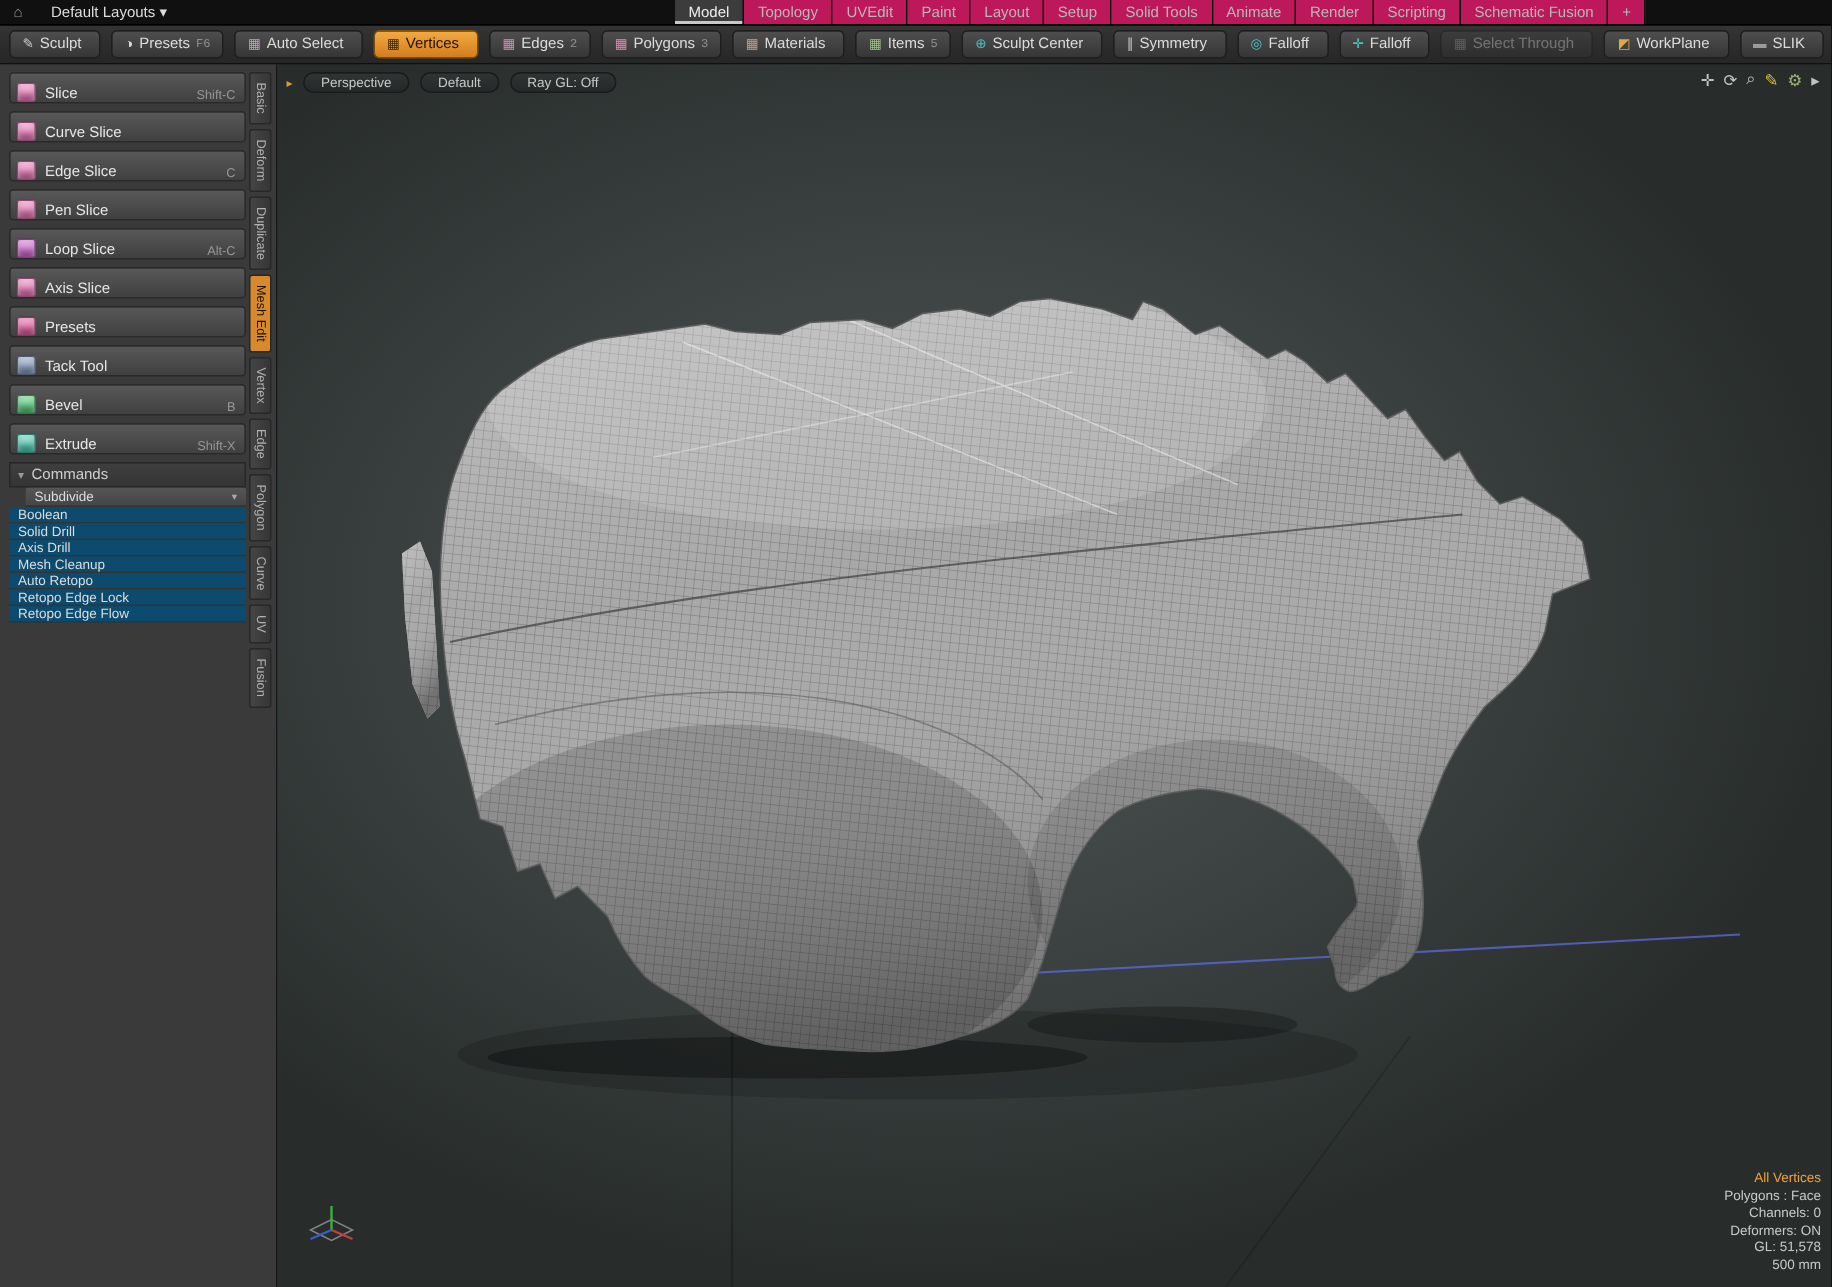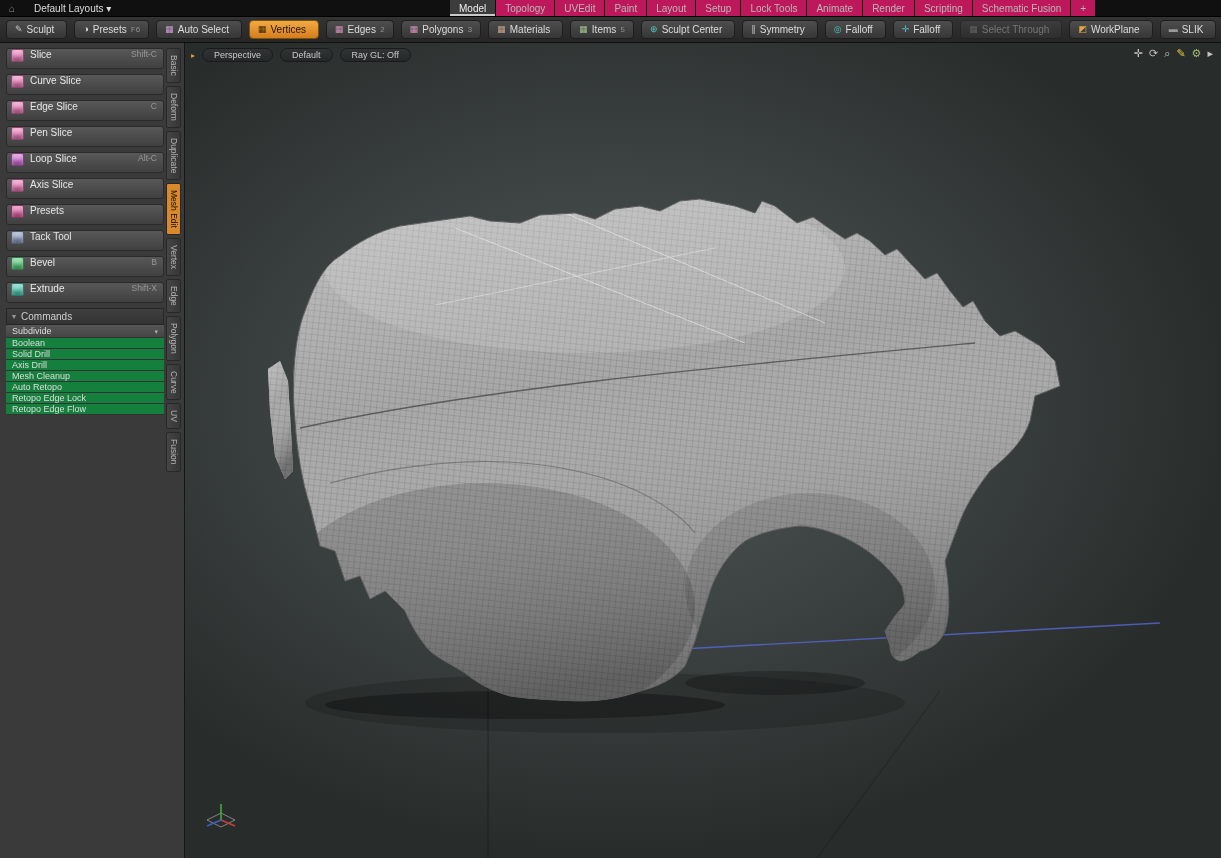--- a/index.html
+++ b/index.html
@@ -21,27 +21,27 @@
   .tb-btn.active { background:linear-gradient(#f2aa42,#d57d1d); color:#201400; border-color:#7d5008; }
   .tb-btn.disabled { opacity:.4; }
   .tb-icon { font-size:9px; line-height:1; }
   .tb-suffix { color:#8f8f8f; font-size:8px;font-family:Liberation Mono, monospace; }
   .tb-btn.active .tb-suffix { color:#5a3c00; }
 
   
   .main { flex:1; display:flex; min-height:0; }
   .sidebar { width:185px; flex:0 0 185px; background:#3a3a3a; display:flex; padding:5px 2px 0 6px; border-right:1px solid #161616; }
   .side-left { width:158px; }
-  .tool-row { height:21px; margin-bottom:5px; background:linear-gradient(#585858,#404040); border:1px solid #2a2a2a; border-radius:3px; display:flex; align-items:flex-start; gap:6px; padding:0 6px 0 4px; color:#e6e6e6; font-size:10px; cursor:default; }
+  .tool-row { height:21px; margin-bottom:5px; background:linear-gradient(#585858,#404040); border:1px solid #2a2a2a; border-radius:3px; display:flex; align-items:flex-end; gap:6px; padding:0 6px 0 4px; color:#e6e6e6; font-size:10px; cursor:default; }
   .tool-chip { width:13px; height:13px; border-radius:2px; box-shadow:inset 0 5px 4px rgba(255,255,255,.45), inset 0 -4px 4px rgba(0,0,0,.35); border:1px solid rgba(0,0,0,.4); flex:0 0 13px; }
   .tool-shortcut { margin-left:auto; color:#979797; font-size:8.5px; }
   .commands-header { margin-top:4px; font-size:10px; color:#cfcfcf; background:linear-gradient(#3f3f3f,#343434); border:1px solid #272727; padding:2px 5px; display:flex; gap:5px; align-items:center; }
   .cmd-arrow { font-size:8px; color:#999; }
-  .cmd-row { height:11px; line-height:11px; font-size:9px; color:#ddd; background:#15803d; border-bottom:1px solid #333; padding:0 6px; display:flex; align-items:center; cursor:default; }
-  .cmd-row.highlight { background:linear-gradient(#565656,#454545); border-radius:2px; height:13px; line-height:13px; }
+  .cmd-row { height:11px; line-height:11px; font-size:9px; color:#ddd; background:#0c4a6e; border-bottom:1px solid #333; padding:0 6px; display:flex; align-items:center; cursor:default; }
+  .cmd-row.highlight { background:linear-gradient(#565656,#454545); border-radius:2px; height:13px; line-height:13px;margin-left:11px; }
   .cmd-drop { margin-left:auto; font-size:7px; color:#aaa; }
   .vtabs { width:17px; display:flex; flex-direction:column; gap:3px; padding:0 0 0 2px; }
   .vtab { writing-mode:vertical-rl; font-size:8.5px; color:#b2b2b2; background:linear-gradient(90deg,#454545,#363636); border:1px solid #282828; border-radius:2px; padding:6px 1px; display:flex; justify-content:center; cursor:default; }
   .vtab.active { background:#d8892b; color:#1c1000; }
 
   
   .viewport { flex:1; position:relative; overflow:hidden; background:radial-gradient(ellipse 62% 58% at 42% 44%, #4f5654 0%, #3d4342 48%, #282d2c 96%); }
   .vp-controls { position:absolute; top:5px; left:6px; display:flex; gap:7px; align-items:center; font-size:9px; z-index:3; }
   .vp-menu-arrow { color:#d79a3c; font-size:8px; }
   .vp-btn { background:linear-gradient(#313434,#252828); border:1px solid #191b1b; border-radius:8px; padding:1px 11px; color:#c8c8c8; cursor:default; }
@@ -80,21 +80,21 @@
 
         <div class="menu-tab">
           <span>Layout</span>
         </div>
 
         <div class="menu-tab">
           <span>Setup</span>
         </div>
 
         <div class="menu-tab">
-          <span>Lock Tools</span>
+          <span>Solid Tools</span>
         </div>
 
         <div class="menu-tab">
           <span>Animate</span>
         </div>
 
         <div class="menu-tab">
           <span>Render</span>
         </div>
 
@@ -441,20 +441,35 @@
           <span>⌕</span>
 
           <span style="color: rgb(224, 192, 64);">✎</span>
 
           <span style="color: rgb(157, 181, 111);">⚙</span>
 
           <span>▸</span>
 
       </div>
 
+      <div class="vp-info">
+
+          <div class="info-line highlight">All Vertices</div>
+
+          <div class="info-line">Polygons : Face</div>
+
+          <div class="info-line">Channels: 0</div>
+
+          <div class="info-line">Deformers: ON</div>
+
+          <div class="info-line">GL: 51,578</div>
+
+          <div class="info-line">500 mm</div>
+
+      </div>
 
       <svg class="axis-gizmo" width="44" height="38" viewBox="0 0 44 38">
         <polygon points="6,20 20,13 34,20 20,27" fill="none" stroke="#9a9a9a" stroke-width="1" opacity="0.8"></polygon>
         <line x1="20" y1="20" x2="20" y2="4" stroke="#3fae3f" stroke-width="1.6"></line>
         <line x1="20" y1="20" x2="34" y2="26" stroke="#c83c3c" stroke-width="1.6"></line>
         <line x1="20" y1="20" x2="6" y2="26" stroke="#3c5cc8" stroke-width="1.6"></line>
       </svg>
     </div>
   </div>
 </div>

